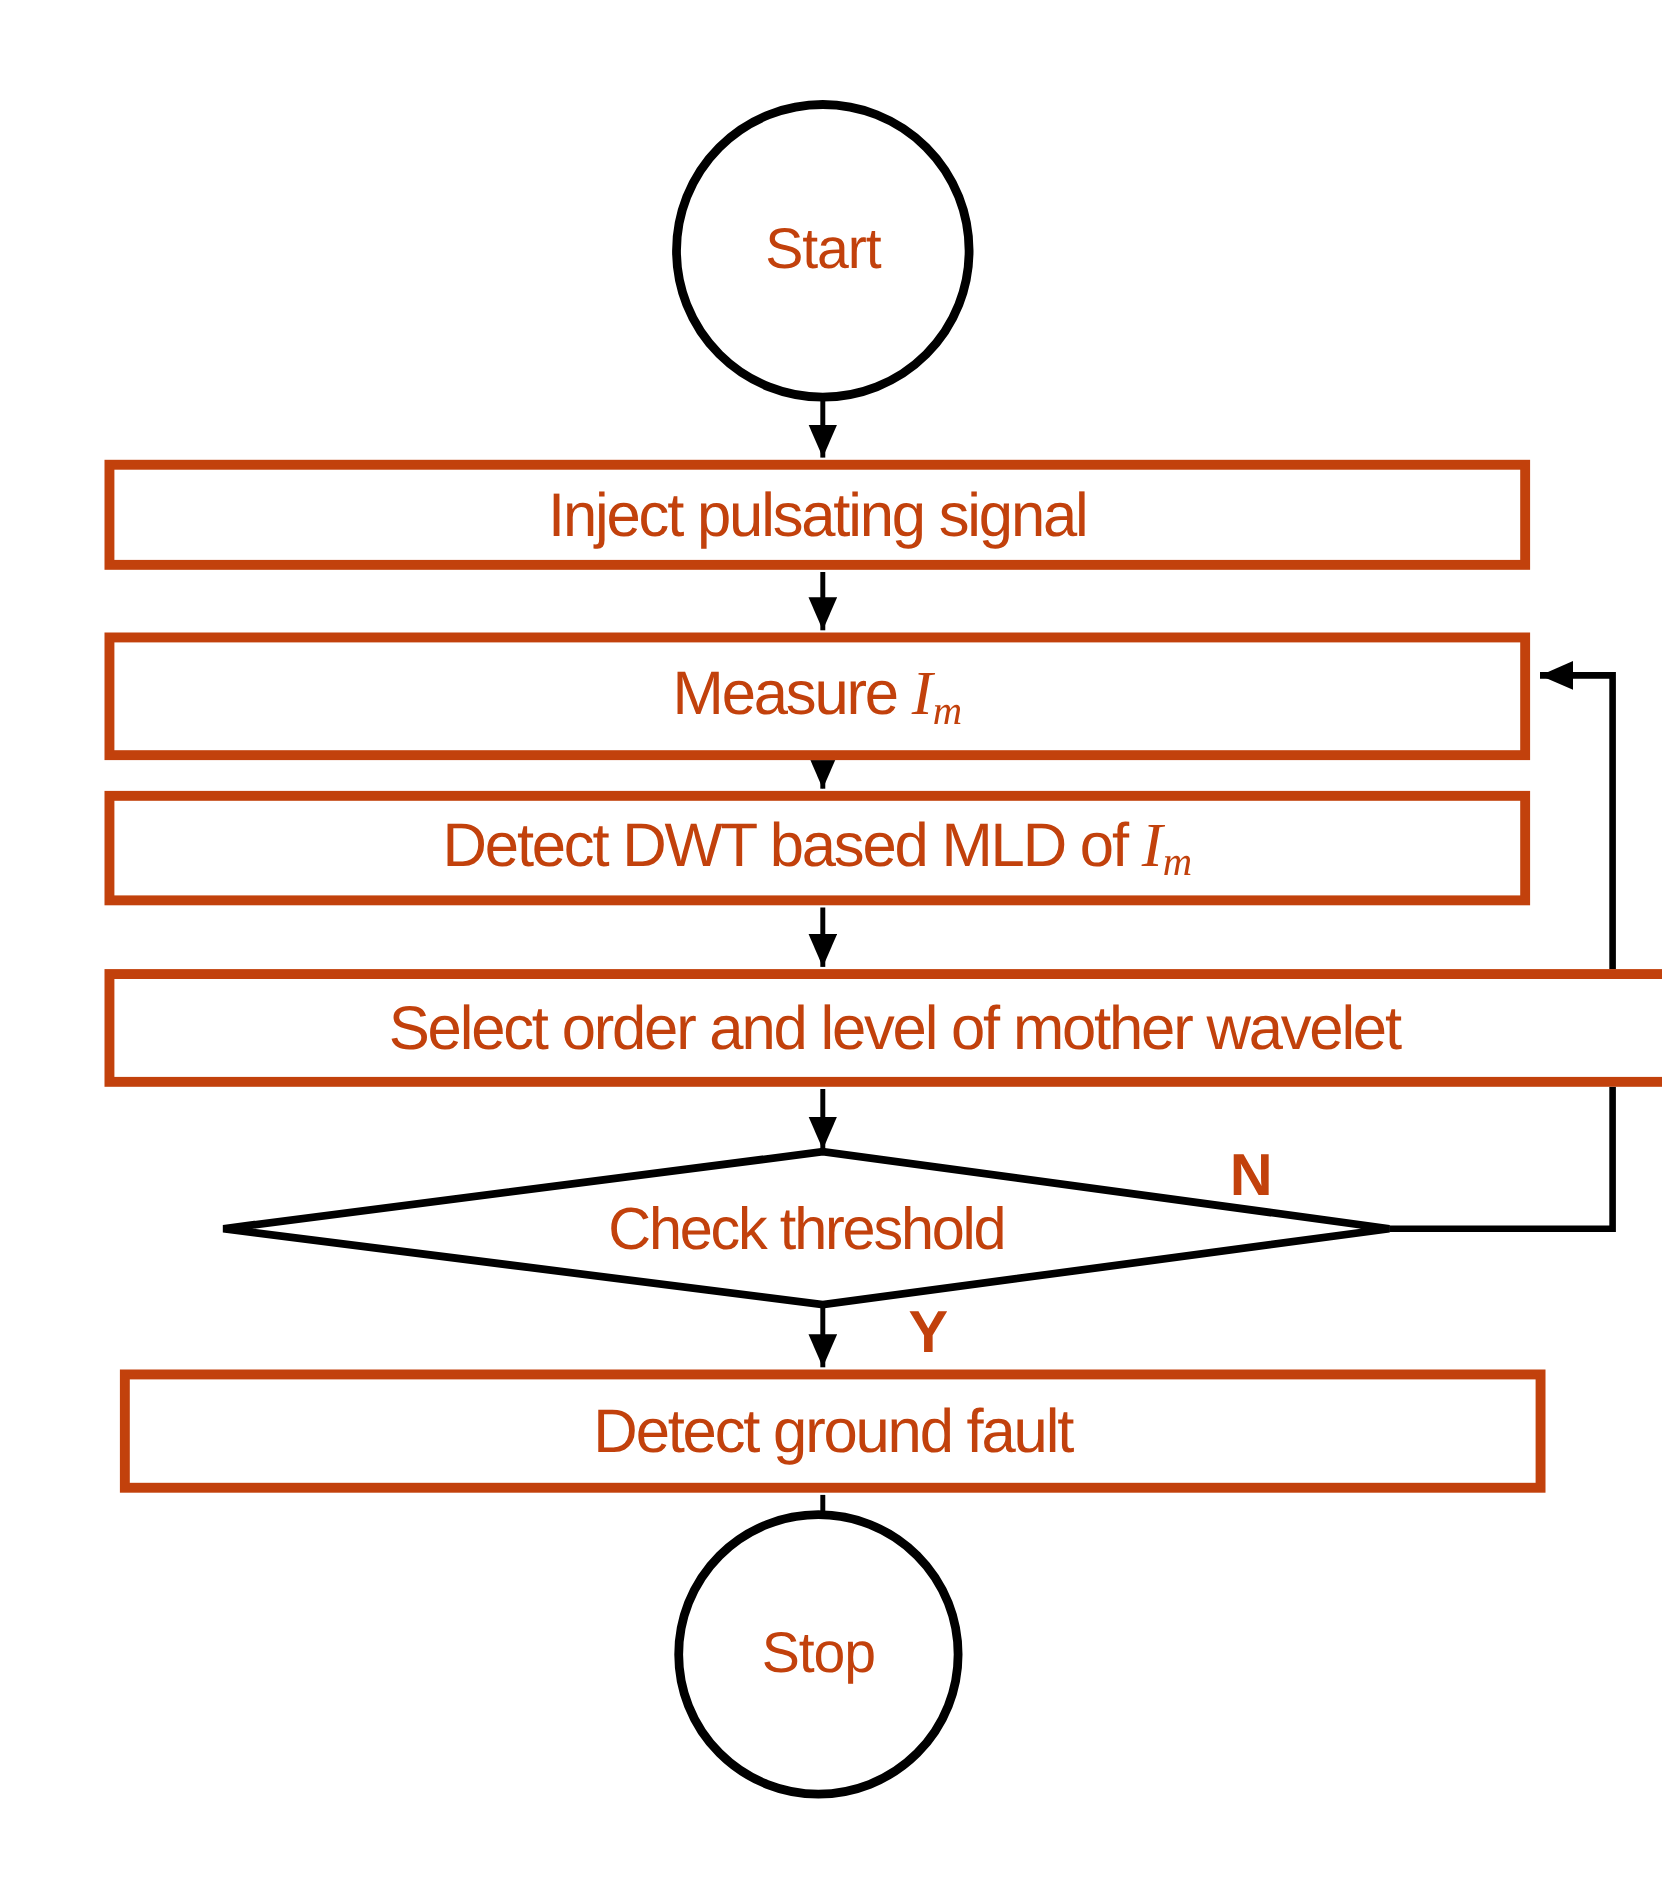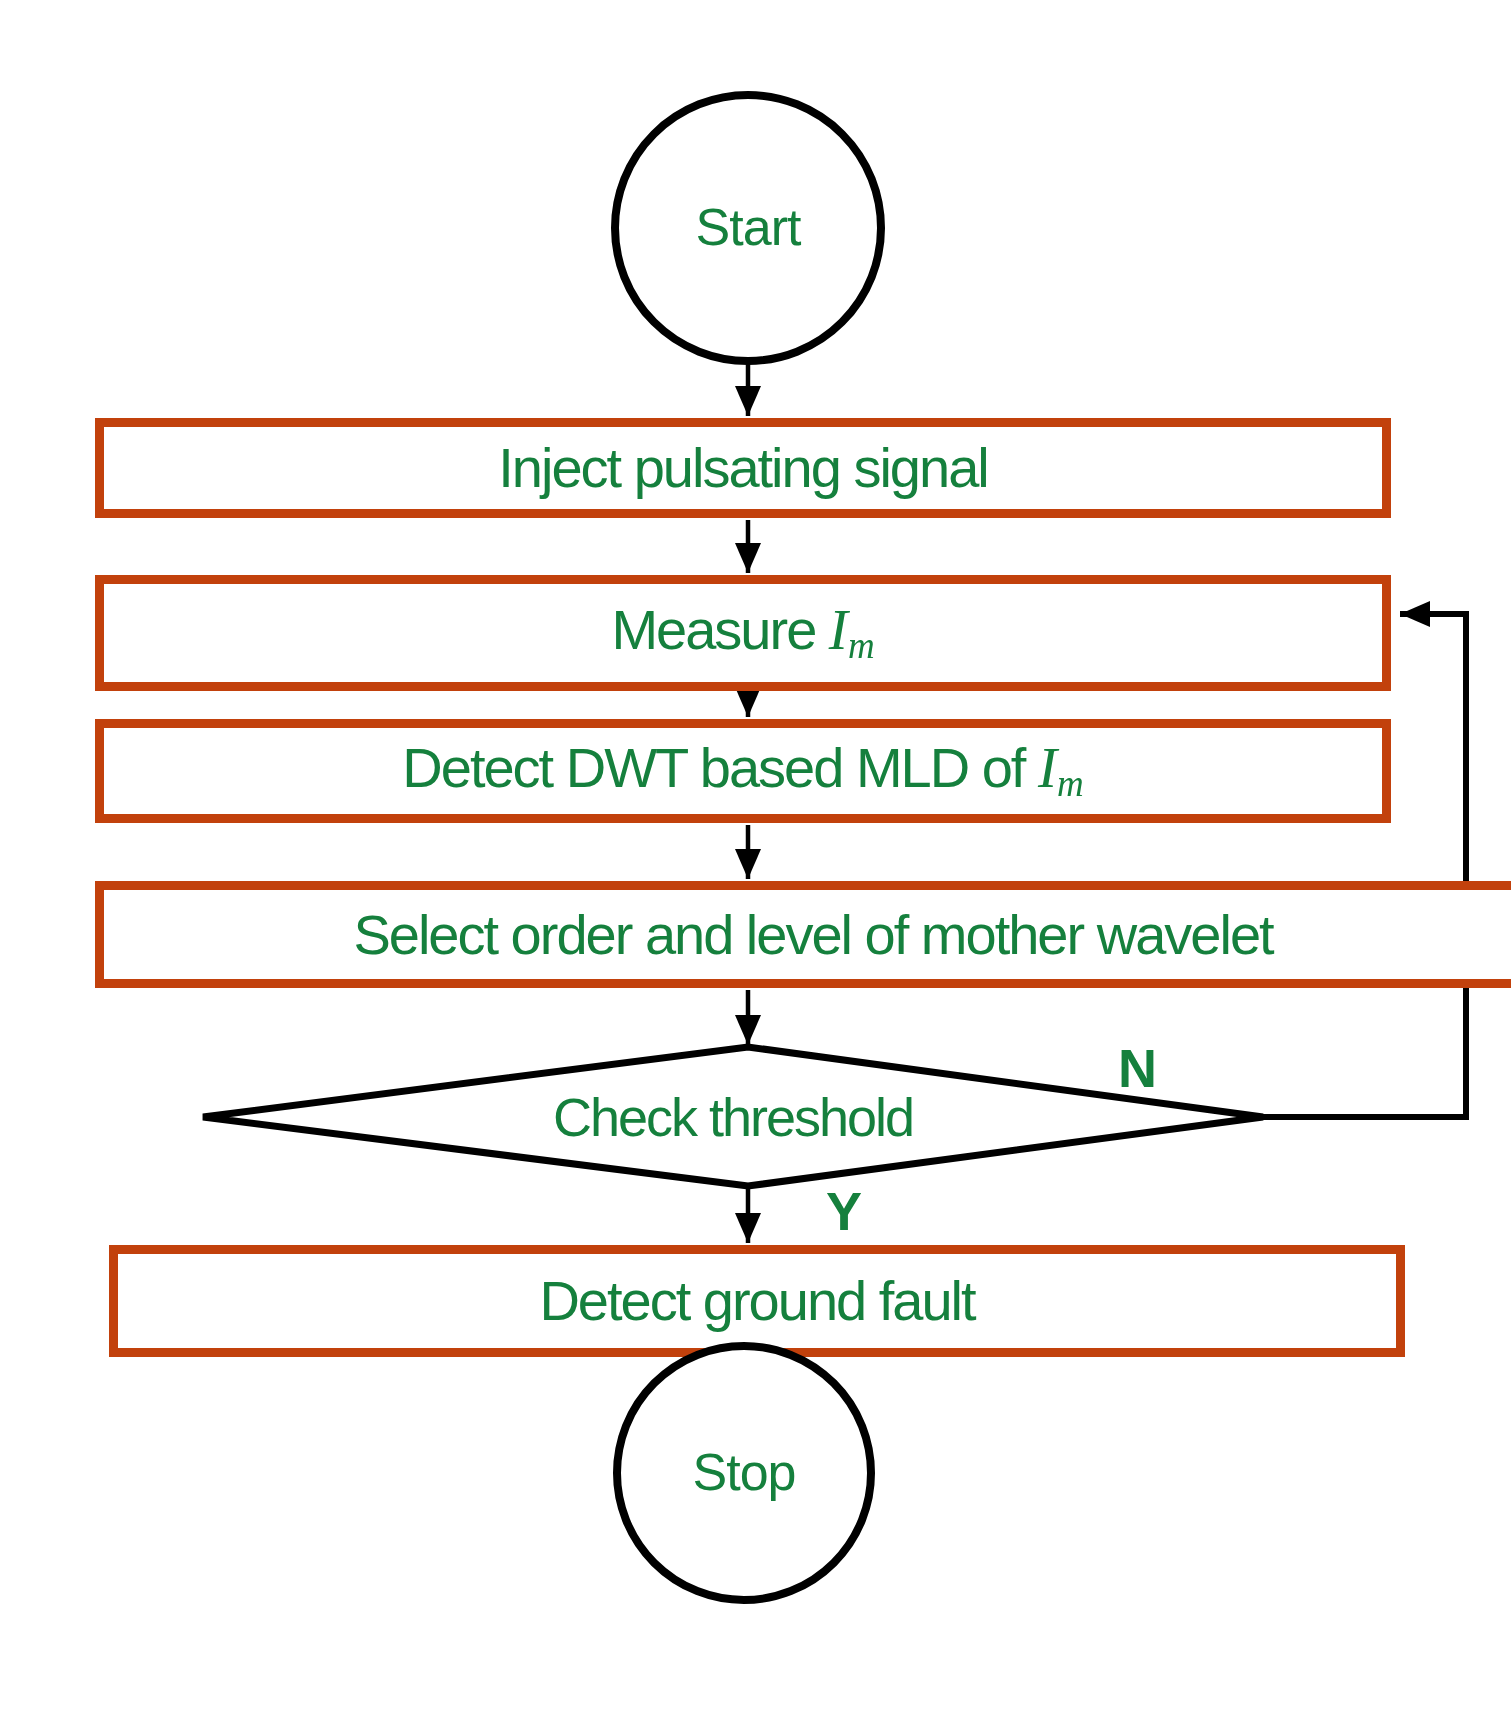--- a/index.html
+++ b/index.html
@@ -2,21 +2,21 @@
 <html><head>
 <meta charset="utf-8">
 <style>
   html, body { margin: 0; padding: 0; background: #ffffff; }
   #canvas {
     position: relative;
     width: 1511px;
     height: 1722px;
     background: #ffffff;
     font-family: "Liberation Sans", "DejaVu Sans", sans-serif;
-    color: #15803d;
+    color: #c2410c;
     overflow: hidden;
   }
   #connectors {
     position: absolute;
     left: 0; top: 0;
     width: 1511px; height: 1722px;
     z-index: 1;
   }
   .node {
     position: absolute;
@@ -120,17 +120,17 @@
   </div>
 
   <div class="overlay" style="left:808px; top:1180px; width:72px; height:62px;">
     <span class="branch-label">Y</span>
   </div>
 
   <div class="node rect" style="left:109px; top:1245px; width:1296px; height:112px;">
     <span class="node-label">Detect ground fault</span>
   </div>
 
-  <div class="node circle" style="left:613px; top:1342px; width:262px; height:262px;">
+  <div class="node circle" style="left:613px; top:1373px; width:262px; height:262px;">
     <span class="node-label terminator-label">Stop</span>
   </div>
 
 </div>
 
 </body></html>

